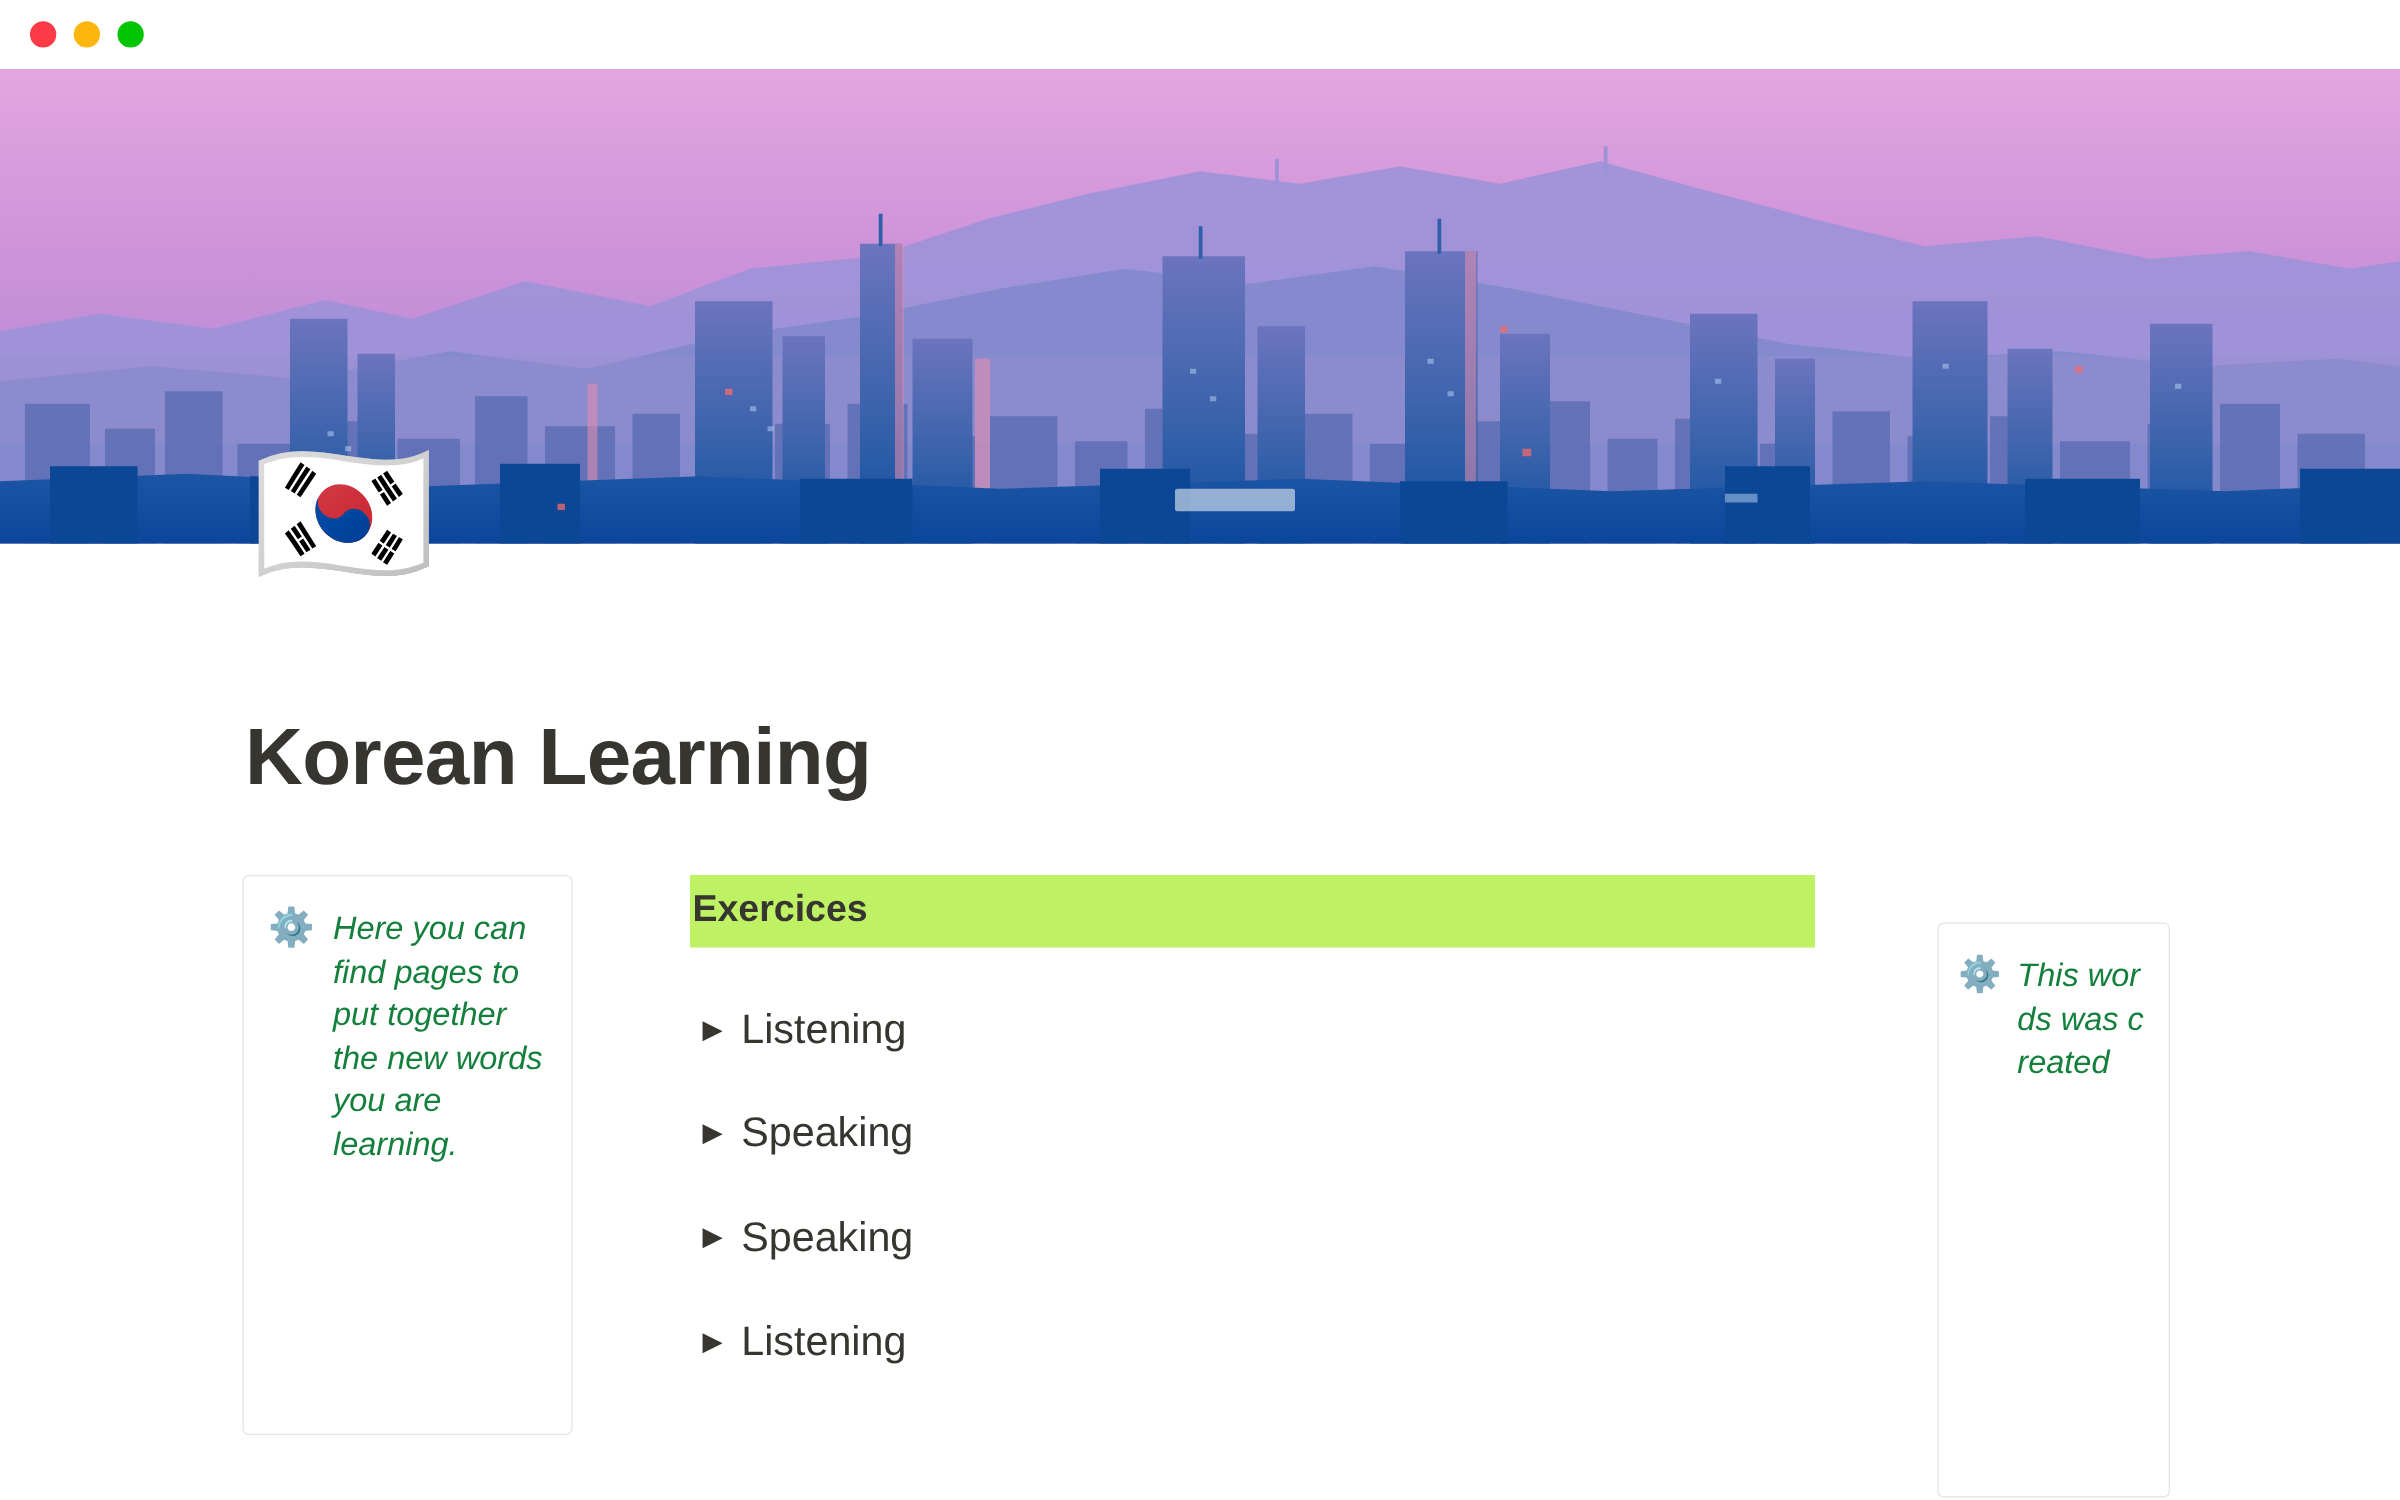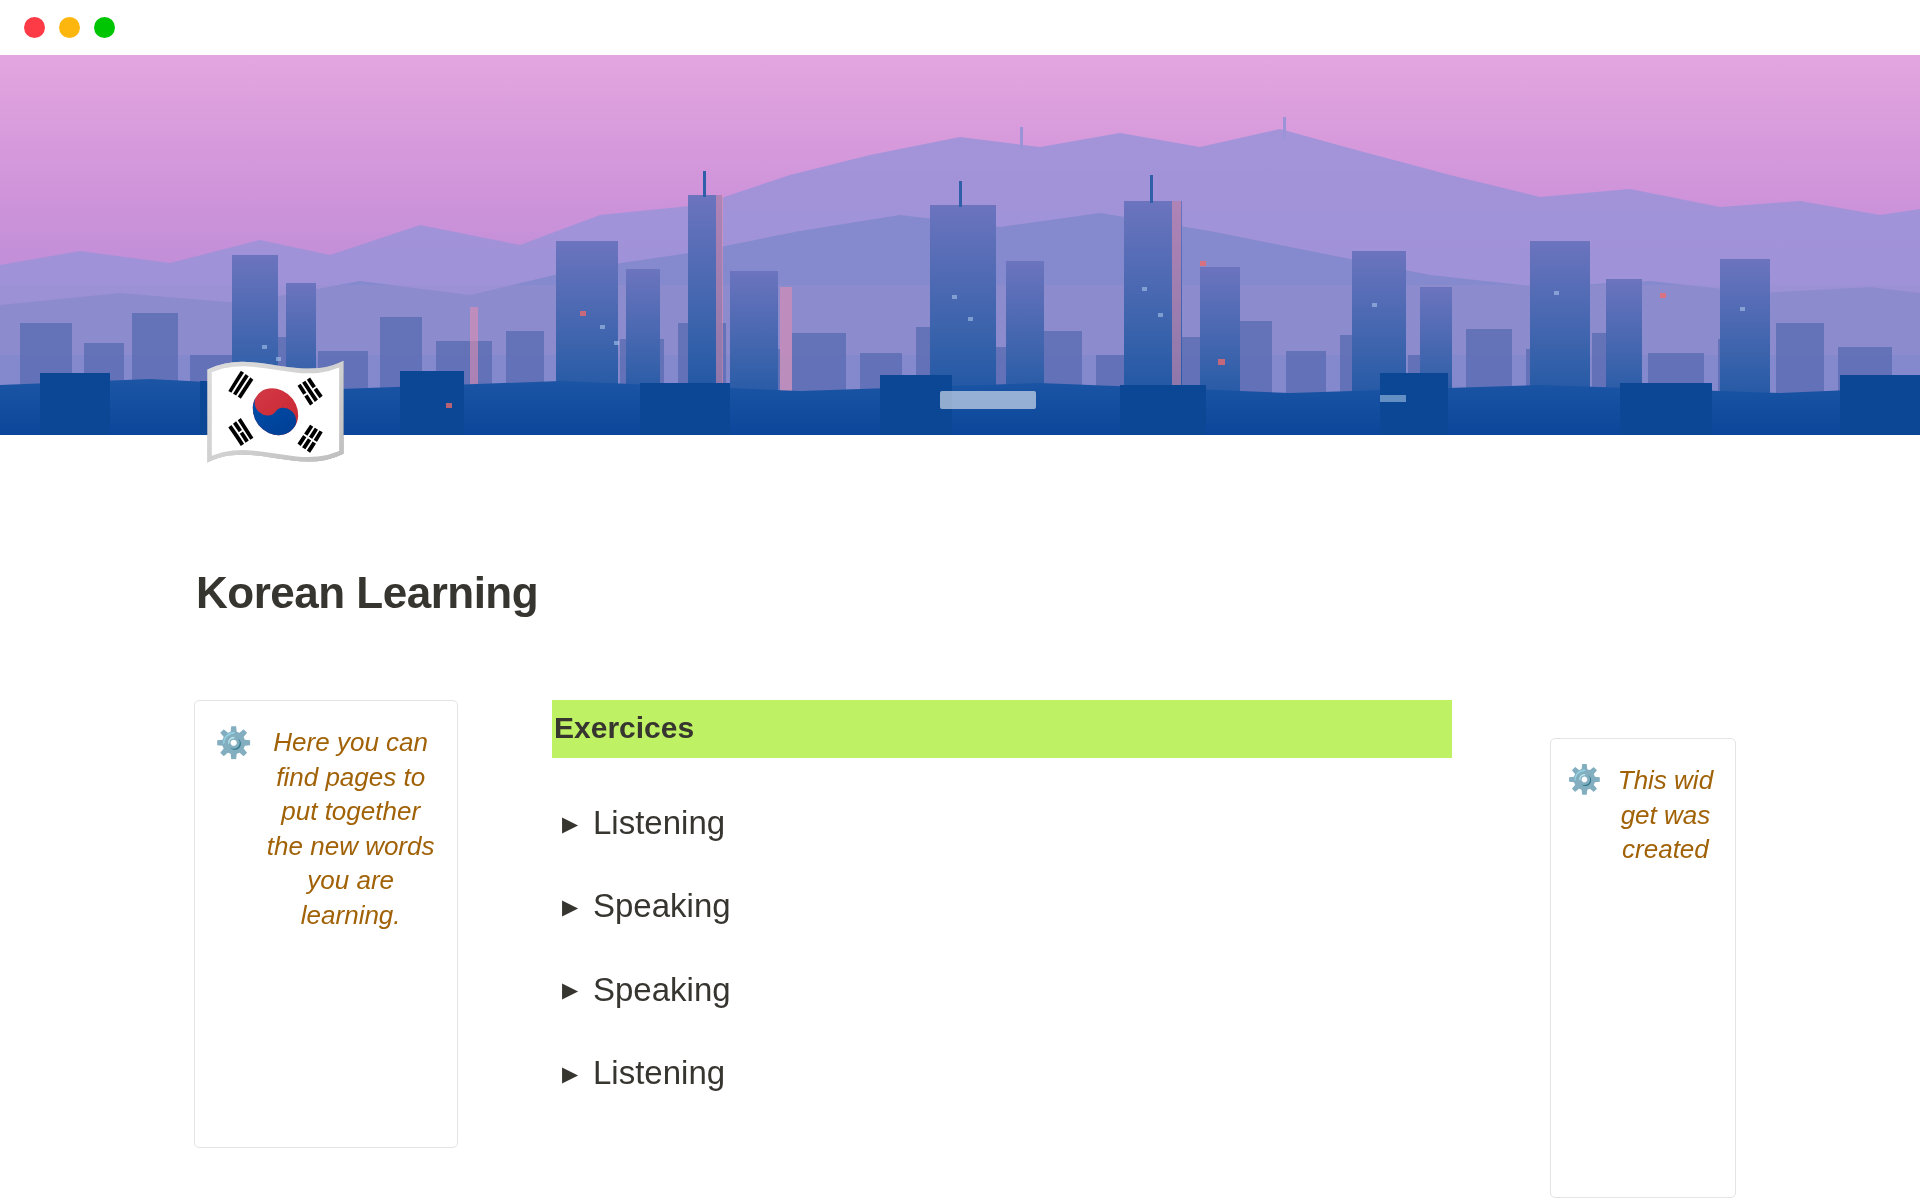--- a/index.html
+++ b/index.html
@@ -56,21 +56,21 @@
     line-height: 1;
     z-index: 5;
     user-select: none;
   }
 
   
   .page-title {
     position: absolute;
     left: 196px;
     top: 568px;
-    font-size: 44px;
+    font-size: 64px;
     font-weight: bold;
     color: #37352F;
     letter-spacing: -0.5px;
     white-space: nowrap;
   }
 
   
   .columns {
     position: absolute;
     left: 0; top: 700px;
@@ -95,23 +95,22 @@
   .callout-emoji {
     font-size: 30px;
     line-height: 1.18;
     flex: 0 0 auto;
     user-select: none;
   }
   .callout-text {
     font-size: 26px;
     line-height: 1.33;
     font-style: italic;
-    color: #a16207;
+    color: #15803d;
     word-break: break-word;
-    text-align: center;
   }
 
   
   .col-middle {
     position: absolute;
     left: 552px;
     top: 0;
     width: 900px;
   }
   .section-header {
@@ -366,17 +365,17 @@
         <span class="toggle-arrow">▶</span>
         <span class="toggle-label">Listening</span>
       </div>
 
     </div>
   </div>
 
   <div class="col-right">
     <div class="callout-right">
       <span class="callout-emoji">⚙️</span>
-      <span class="callout-text">This widget was created</span>
+      <span class="callout-text">This words was created</span>
     </div>
   </div>
 
 </div>
 
 </body></html>

